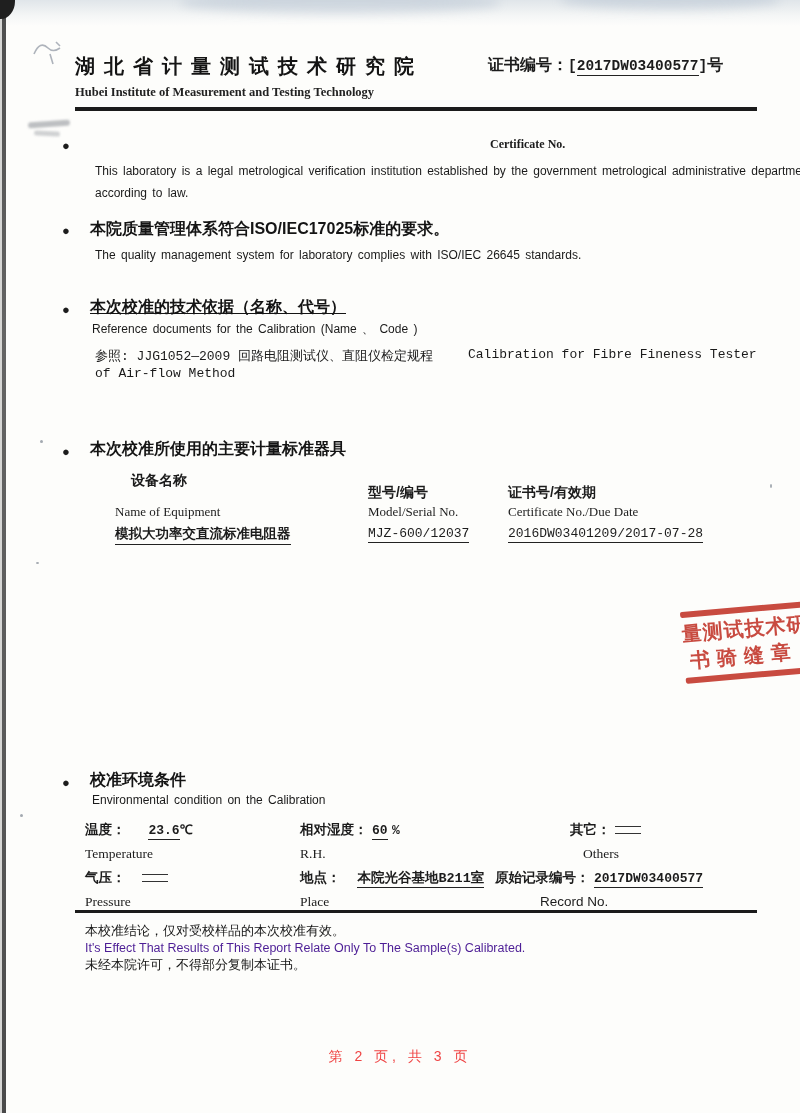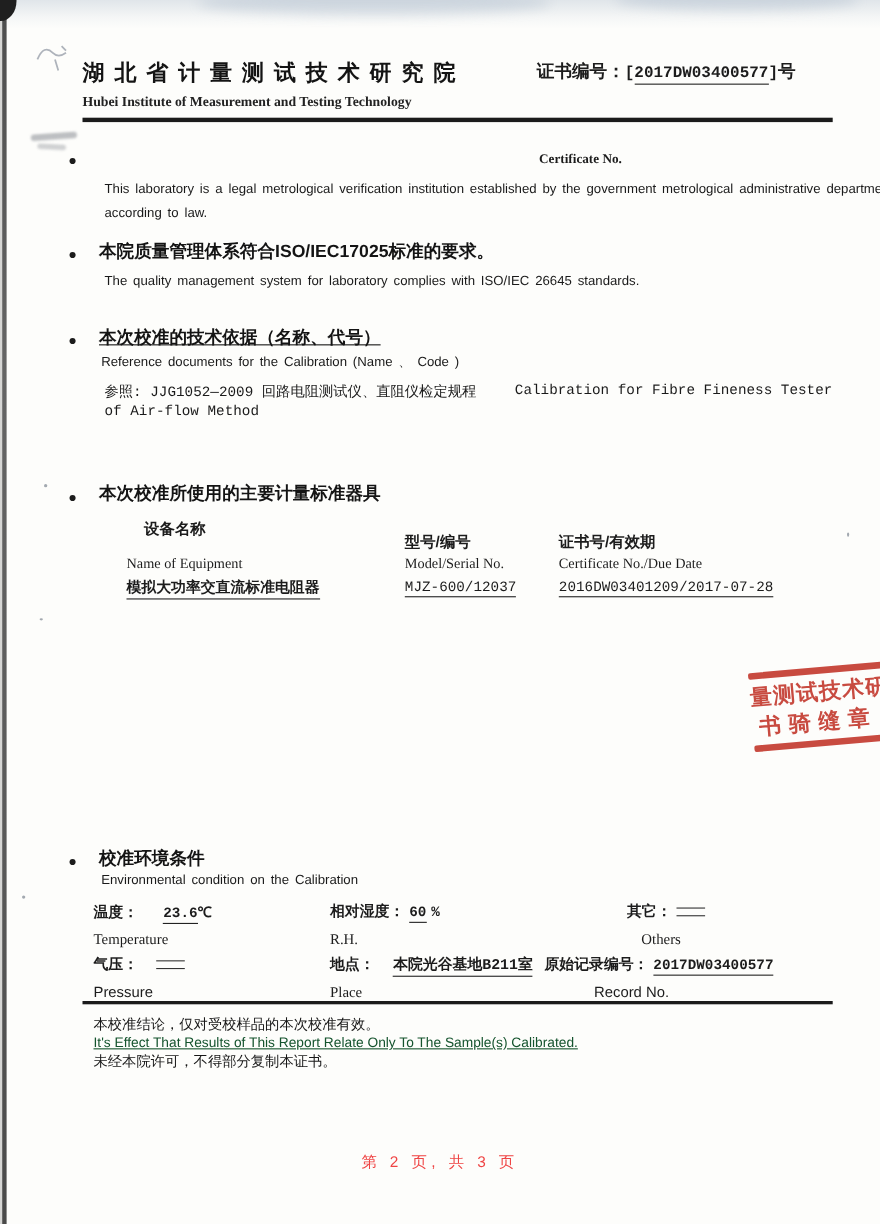--- a/index.html
+++ b/index.html
@@ -37,21 +37,21 @@
   .td-val{font-size:13.5px;font-weight:bold;}
   .td-val-mono{font-family:"Liberation Mono",monospace;font-size:13px;}
   
   .env-label{font-size:13.5px;font-weight:bold;}
   .env-val{font-family:"Liberation Mono",monospace;font-size:13px;font-weight:bold;}
   .env-en{font-family:"Liberation Serif",serif;font-size:13.5px;}
   .dash-double{display:inline-block;width:26px;height:6px;
     border-top:1.6px solid #333;border-bottom:1.6px solid #333;vertical-align:middle;}
   
   .note-cn{font-size:13px;color:#171717;}
-  .note-en{font-size:12.5px;color:#14532d;text-decoration:underline;}
+  .note-en{font-size:12.5px;color:#4c1d95;}
   .page-num{font-size:14px;letter-spacing:4px;color:#ef4444;}
   
   .stamp{position:absolute;left:683px;top:612px;width:150px;transform:rotate(-5deg);
     transform-origin:left center;color:#c63b31;opacity:.92;mix-blend-mode:multiply;}
   .stamp-bar{height:6px;background:#c63b31;border-radius:2px;}
   .stamp-l1{font-size:20px;font-weight:bold;letter-spacing:1px;margin:3px 0 0 0;white-space:nowrap;}
   .stamp-l2{font-size:20px;font-weight:bold;letter-spacing:7px;margin:0 0 3px 6px;white-space:nowrap;}
 </style>
 </head>
 <body>
@@ -151,21 +151,21 @@
   </div>
   <div class="abs" style="left:300px;top:868px;">
     <span class="env-label">地点：</span>
     <span style="display:inline-block;width:8px;"></span>
     <span class="env-val u" style="font-size:13.5px;">本院光谷基地B211室</span>
   </div>
   <div class="abs" style="left:495px;top:868px;">
     <span class="env-label">原始记录编号：</span>
     <span class="env-val u">2017DW03400577</span>
   </div>
-  <div class="abs env-en" style="left:85px;top:894px;font-family:Liberation Sans, sans-serif;">Pressure</div>
+  <div class="abs env-en" style="left:85px;top:894px;font-family:Liberation Serif, serif;">Pressure</div>
   <div class="abs env-en" style="left:300px;top:894px;">Place</div>
   <div class="abs env-en" style="left:540px;top:894px;font-family:'Liberation Sans',sans-serif;">Record No.</div>
 
   <div class="rule" style="left:75px;top:910px;width:682px;height:3px;"></div>
 
   <div class="abs note-cn" style="left:85px;top:922px;">本校准结论，仅对受校样品的本次校准有效。</div>
   <div class="abs note-en" style="left:85px;top:941px;">It's Effect That Results  of This Report Relate Only To The Sample(s) Calibrated.</div>
   <div class="abs note-cn" style="left:85px;top:956px;">未经本院许可，不得部分复制本证书。</div>
 
   <div class="abs page-num" style="left:0;top:1048px;width:800px;text-align:center;white-space:normal;">第 2 页, 共 3 页</div>

